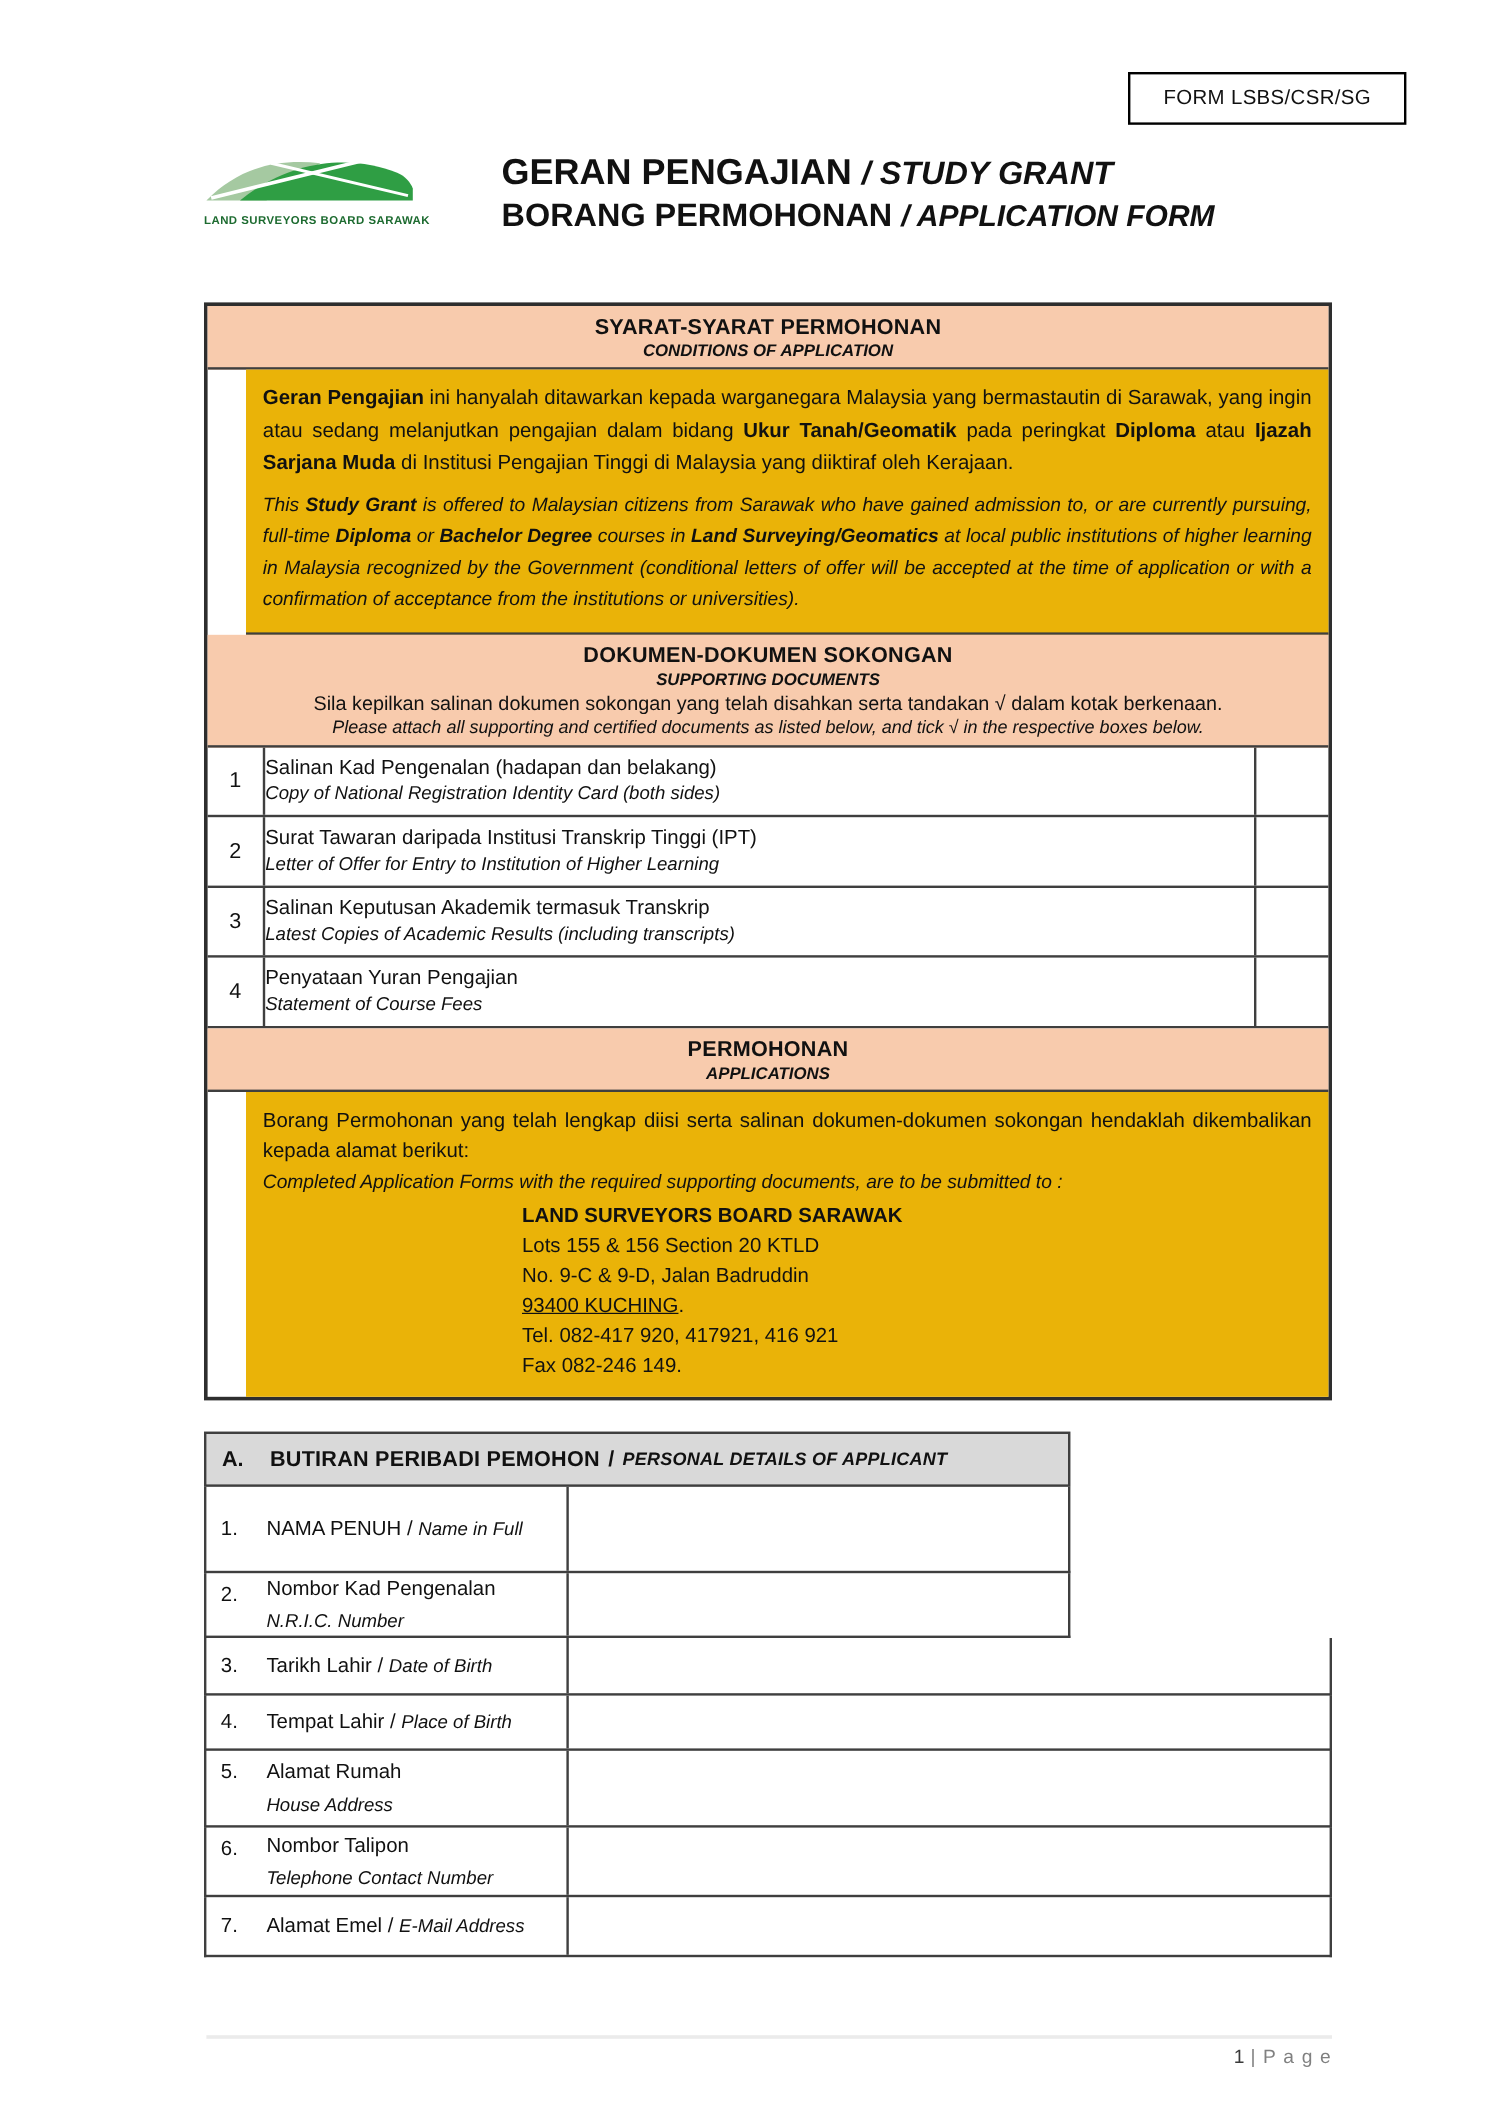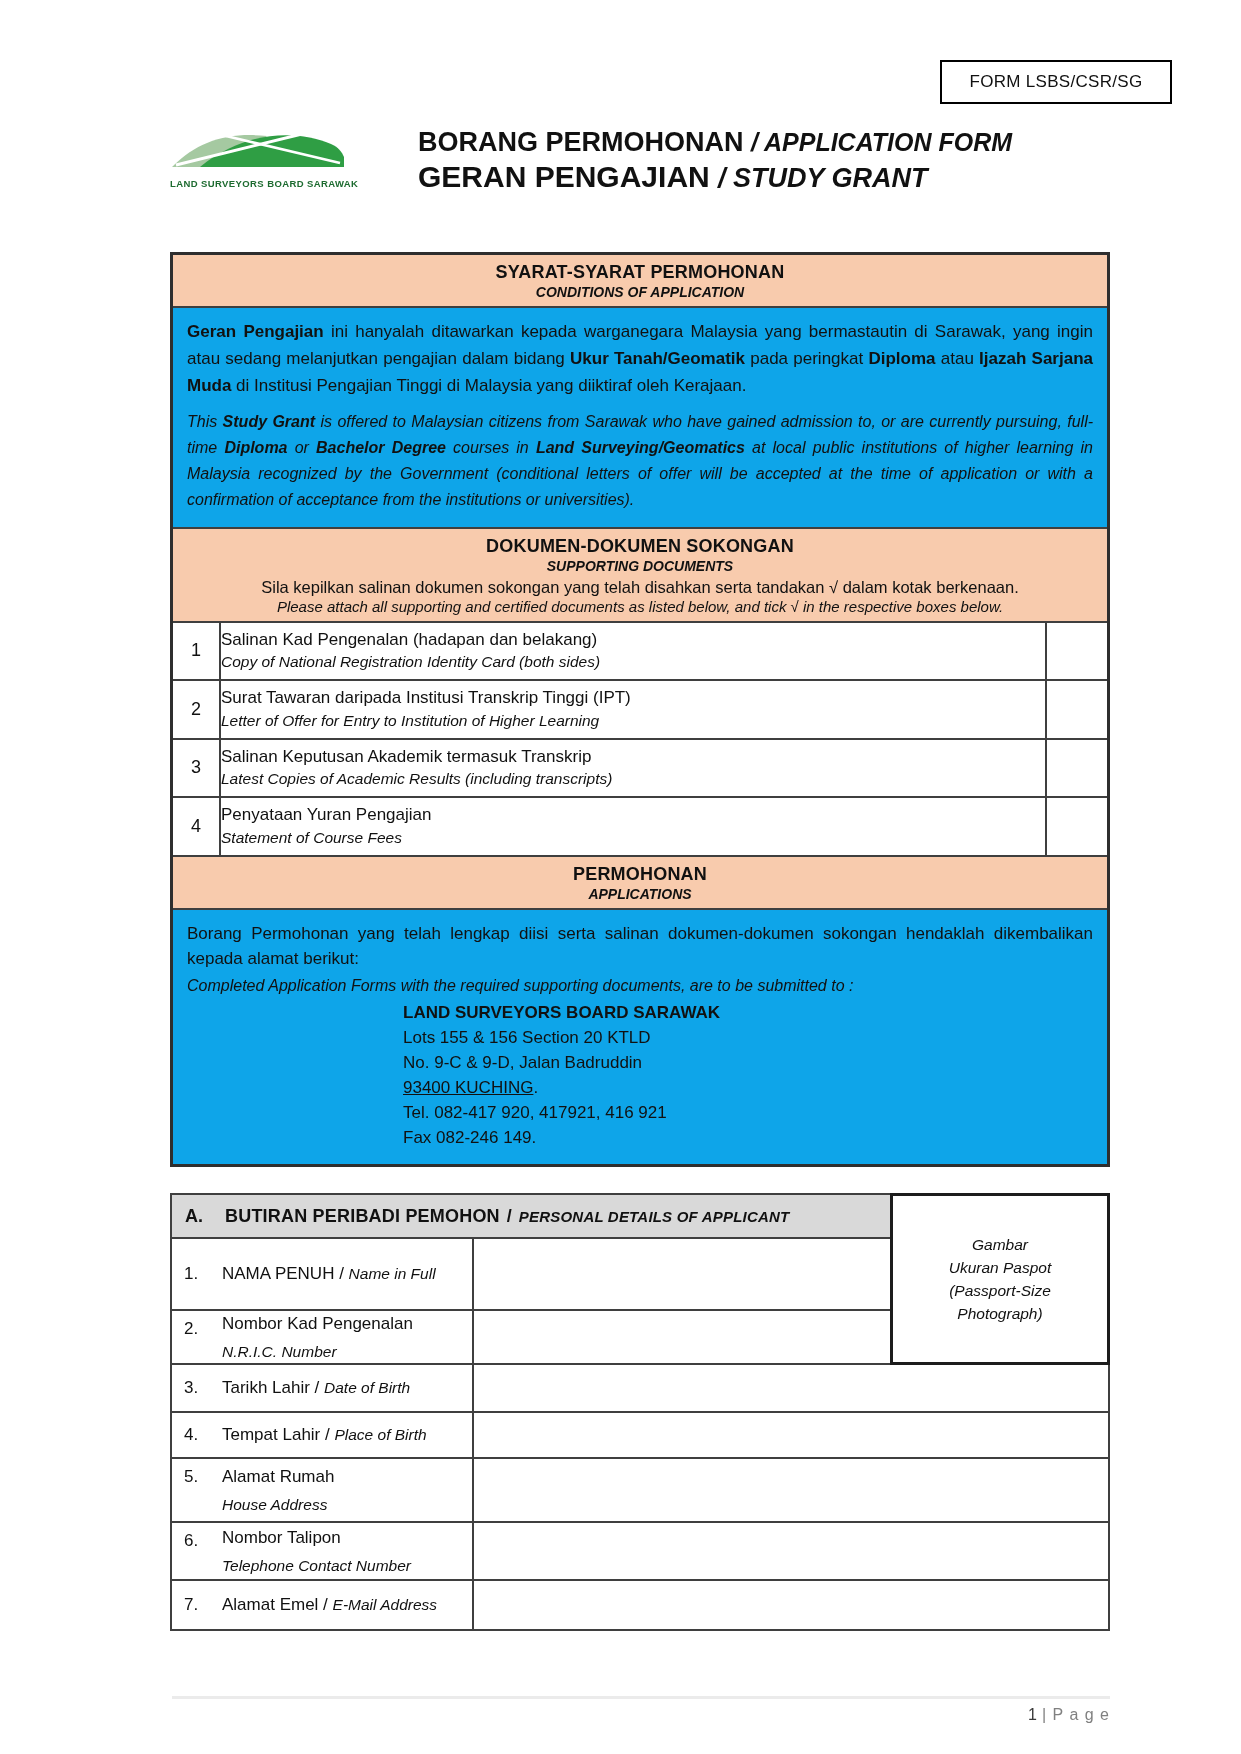--- a/index.html
+++ b/index.html
@@ -34,21 +34,21 @@
 
   
   .table1{width:940px;border:3px solid #2e2e2e;}
   .table1 > div{border-bottom:2px solid var(--border-dark,#3F3F3F);}
   .table1 > div:last-child{border-bottom:none;}
   .t1-peach{background:var(--peach,#F8CBAD);text-align:center;padding:7px 10px 6px;}
   .ph-ms{font-size:18px;font-weight:bold;letter-spacing:.2px;}
   .ph-en{font-size:14px;font-weight:bold;font-style:italic;margin-top:1px;}
   .ph-instr-ms{font-size:16.5px;margin-top:4px;}
   .ph-instr-en{font-size:15px;font-style:italic;margin-top:1px;}
-  .t1-body{background:#0ea5e9;padding:11px 14px 13px;}
+  .t1-body{background:#eab308;padding:11px 14px 13px;margin-left:32px;}
   .para-ms{font-size:17px;line-height:1.58;text-align:justify;}
   .para-en{font-size:16px;line-height:1.64;text-align:justify;margin-top:9px;}
   .doc-row{display:flex;align-items:stretch;}
   .doc-num{width:48px;border-right:2px solid var(--border-dark,#3F3F3F);
     display:flex;align-items:center;justify-content:center;font-size:18px;}
   .doc-desc{flex:1;padding:5px 0 6px;}
   .doc-ms{font-size:17px;line-height:1.45;}
   .doc-en{font-size:15.5px;font-style:italic;line-height:1.35;}
   .doc-tick{width:62px;border-left:2px solid var(--border-dark,#3F3F3F);}
   .apps-body .para-ms2{font-size:17px;line-height:1.5;text-align:justify;}
@@ -101,26 +101,26 @@
       <svg width="178" height="46" viewBox="0 0 178 46" aria-hidden="true">
         <path d="M2 41 C 28 15, 58 6, 97 10 L 52 41 Z" style="fill:var(--logo-green-light,#A5C9A1)"></path>
         <path d="M30 41 C 76 4, 126 4, 161 18 C 168 21, 172 26, 174 31 L 174 41 Z" style="fill:var(--logo-green,#2F9E44)"></path>
         <line x1="6" y1="39" x2="132" y2="8" stroke="#fff" stroke-width="3"></line>
         <line x1="56" y1="10" x2="170" y2="37" stroke="#fff" stroke-width="2.5"></line>
       </svg>
       <div class="logo-caption">LAND SURVEYORS BOARD SARAWAK</div>
     </div>
     <div class="titles">
       <div class="title-line">
+        <span class="t2b">GERAN PENGAJIAN </span>
+        <span class="t2i">/ STUDY GRANT</span>
+      </div>
+      <div class="title-line">
         <span class="t1b">BORANG PERMOHONAN </span>
         <span class="t1i">/ APPLICATION FORM</span>
-      </div>
-      <div class="title-line">
-        <span class="t2b">GERAN PENGAJIAN </span>
-        <span class="t2i">/ STUDY GRANT</span>
       </div>
     </div>
   </div>
 
   <div class="content">
 
     <div class="table1">
 
       <div class="t1-peach">
         <div class="ph-ms">SYARAT-SYARAT PERMOHONAN</div>
@@ -197,26 +197,20 @@
 
     <div class="section-a">
 
       <div class="sa-header">
         <span class="sa-letter">A.</span>
         <span class="sa-ms">BUTIRAN PERIBADI PEMOHON</span>
         <span class="sa-sep">/</span>
         <span class="sa-en">PERSONAL DETAILS OF APPLICANT</span>
       </div>
 
-      <div class="photo-box">
-        <div>Gambar</div>
-        <div>Ukuran Paspot</div>
-        <div>(Passport-Size</div>
-        <div>Photograph)</div>
-      </div>
 
       <div class="f-row f-narrow r1">
         <div class="f-label center">
           <span class="f-num">1.</span>
           <div class="f-text">
             <span>NAMA PENUH</span><span> / </span><span class="f-en">Name in Full</span>
           </div>
         </div>
         <div class="f-value"></div>
       </div>

